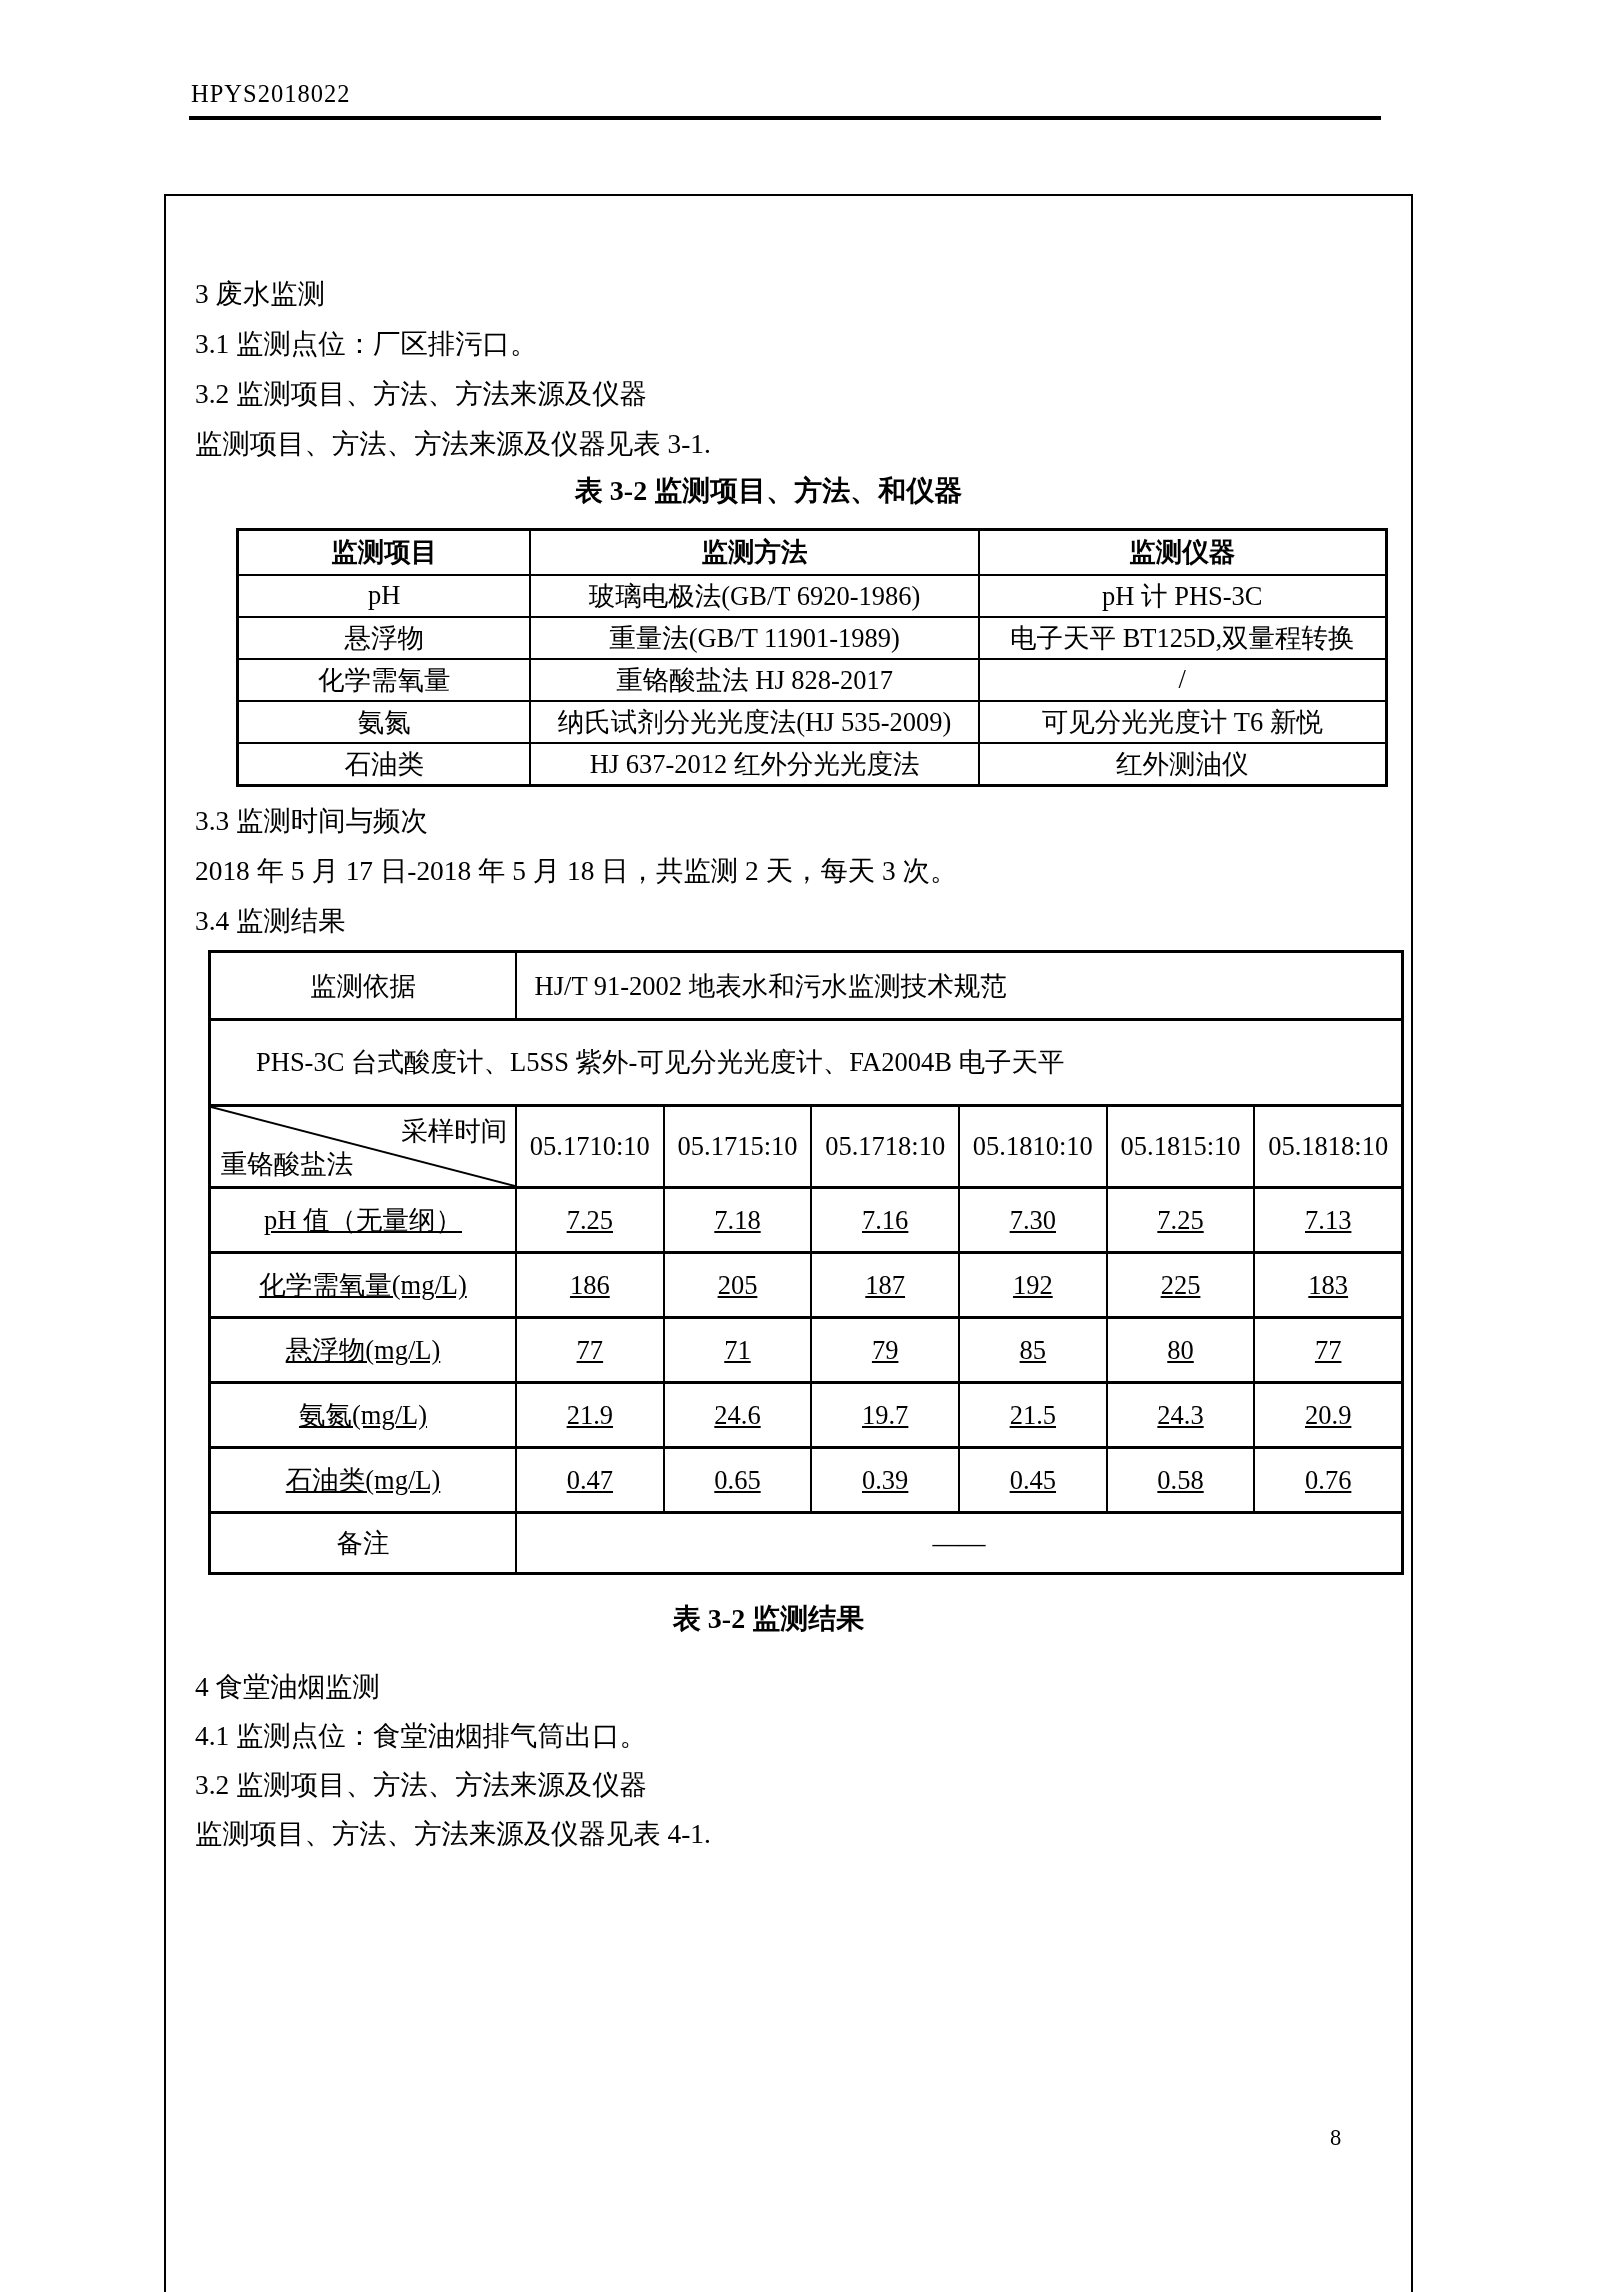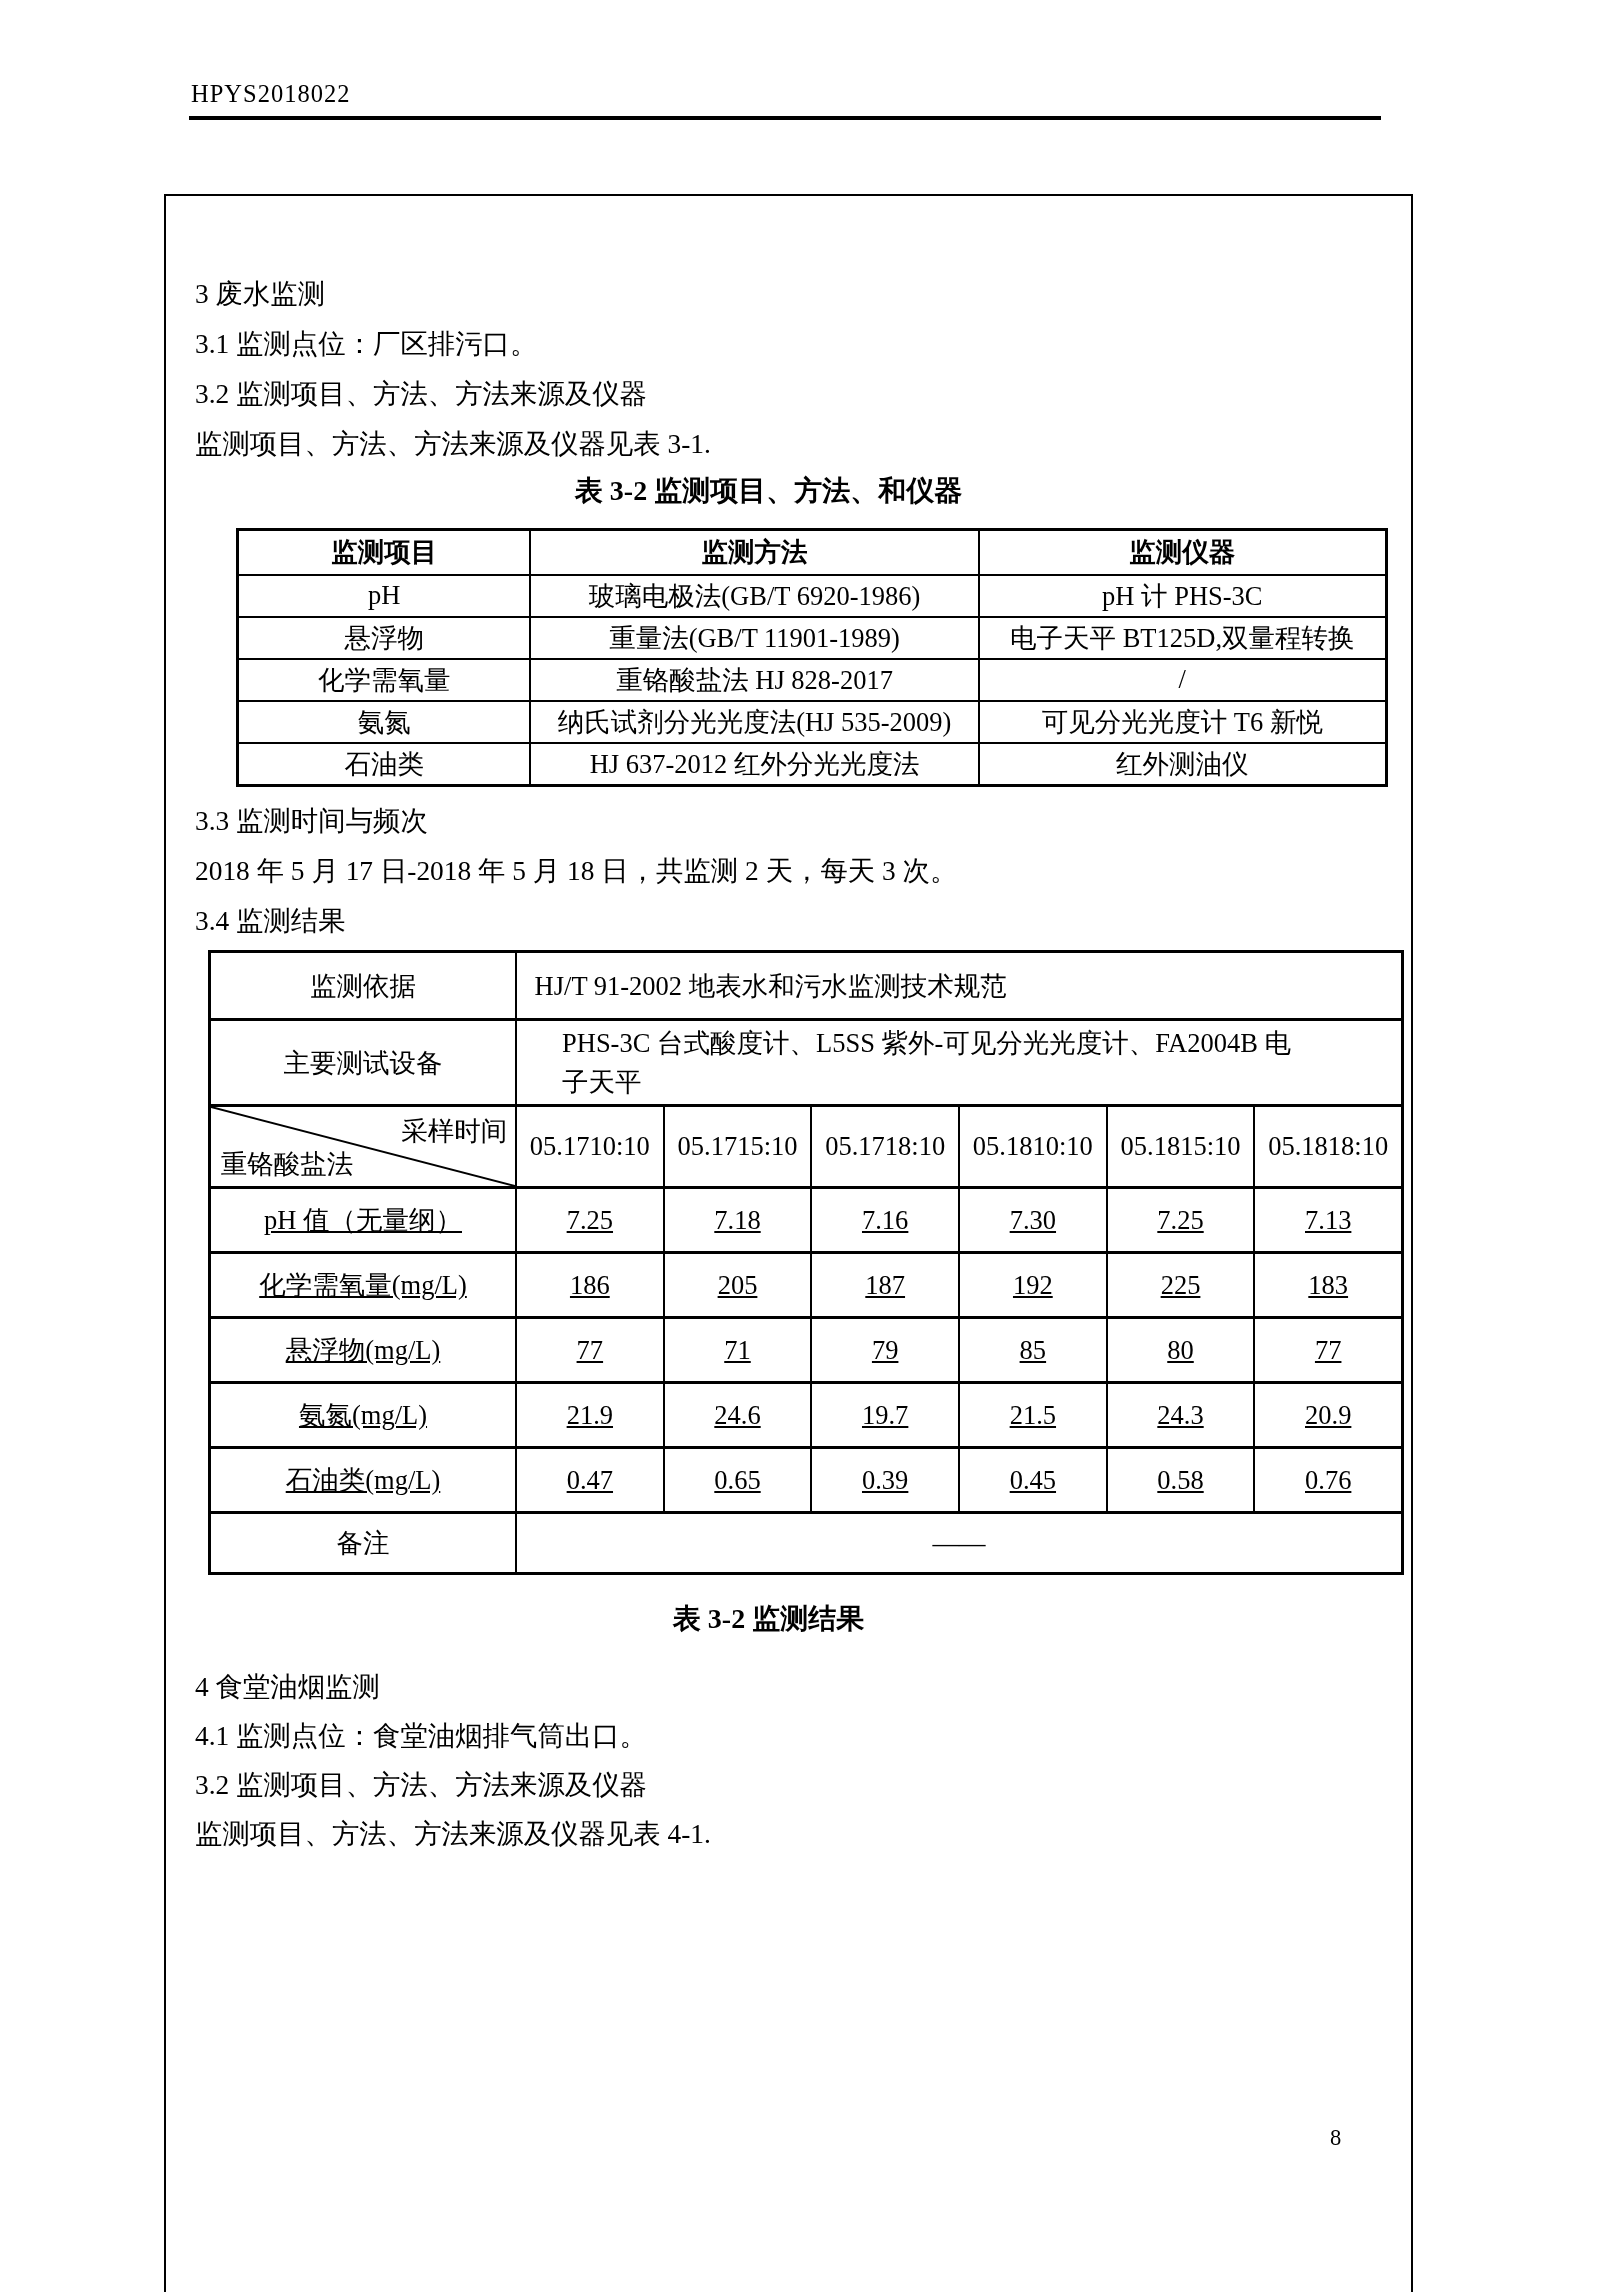--- a/index.html
+++ b/index.html
@@ -191,21 +191,20 @@
     <p class="para">3.4 监测结果</p>
 
     <div class="t2">
 
       <div class="t2-row r-basis">
         <div class="lbl">监测依据</div>
         <div class="val-left">HJ/T 91-2002  地表水和污水监测技术规范</div>
       </div>
 
       <div class="t2-row r-equip">
-        <div class="lbl">主要测试设备</div>
         <div class="val-left">PHS-3C 台式酸度计、L5SS 紫外-可见分光光度计、FA2004B 电子天平</div>
       </div>
 
 
       <div class="t2-row r-head">
         <div class="diag">
           <svg viewBox="0 0 100 100" preserveAspectRatio="none">
             <line x1="0" y1="0" x2="100" y2="100" stroke="#000" stroke-width="2" vector-effect="non-scaling-stroke"></line>
           </svg>
           <span class="diag-top">采样时间</span>

